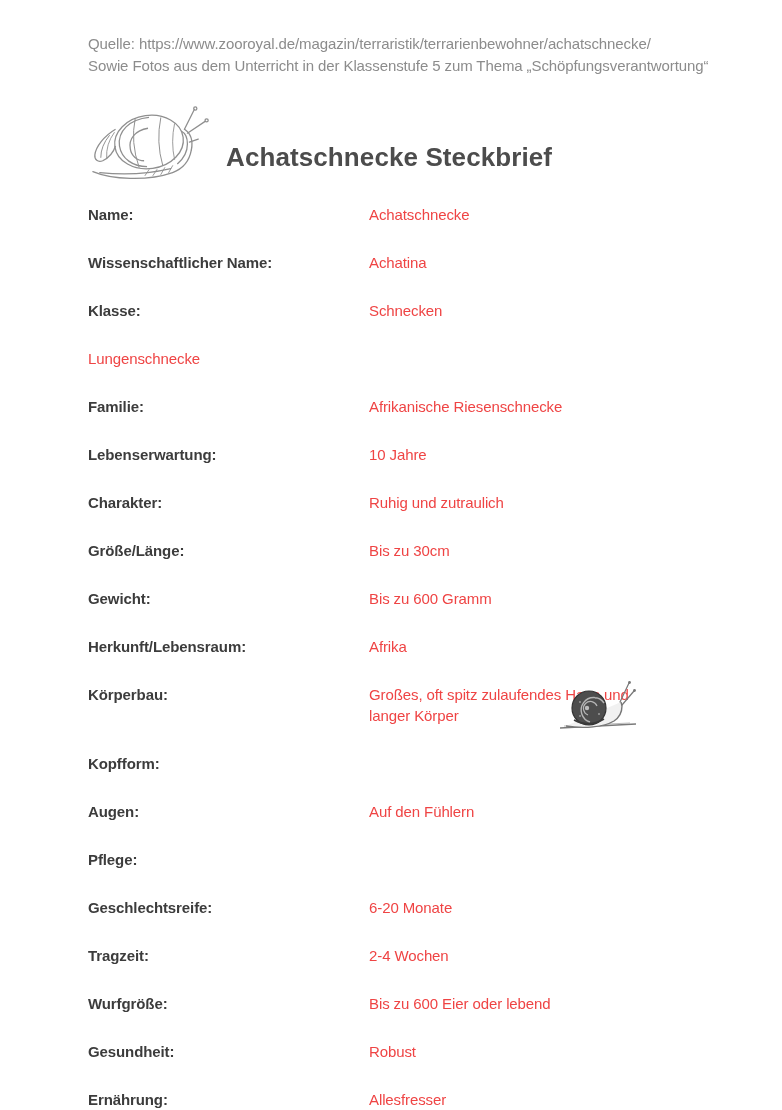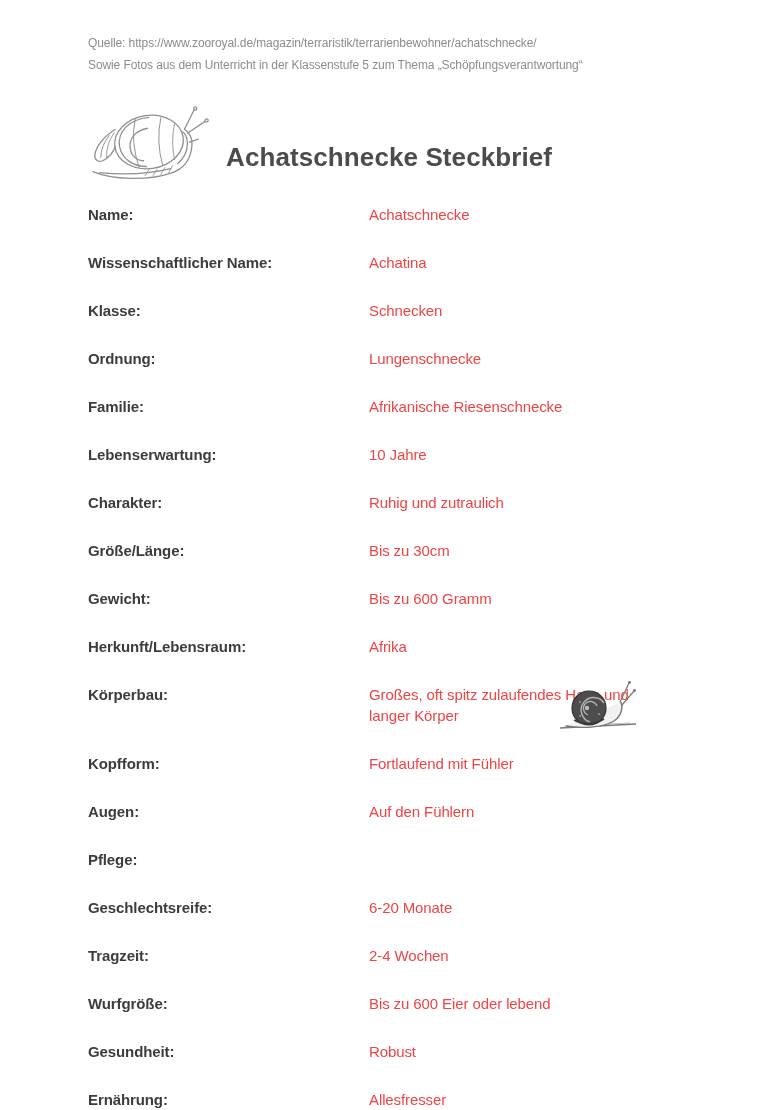--- a/index.html
+++ b/index.html
@@ -10,21 +10,21 @@
     position: relative; overflow: hidden;
   }
   .page {
     position: relative;
     width: 782px; height: 1110px;
     background: #ffffff;
   }
   .source {
     position: absolute;
     left: 88px; top: 33px;
-    font-size: 12px;
+    font-size: 15px;
     line-height: 21.5px;
     color: #8c8c8c;
     letter-spacing: -0.1px;
     white-space: nowrap;
   }
   .header-row {
     position: absolute;
     left: 86px; top: 100px;
     display: flex;
     align-items: flex-start;
@@ -133,21 +133,20 @@
     <div class="fact-label">Wissenschaftlicher Name:</div>
     <div><span class="fact-value">Achatina</span></div>
   </div>
 
   <div class="fact-row">
     <div class="fact-label">Klasse:</div>
     <div><span class="fact-value">Schnecken</span></div>
   </div>
 
   <div class="fact-row">
-    <div class="fact-label">Ordnung:</div>
     <div><span class="fact-value">Lungenschnecke</span></div>
   </div>
 
   <div class="fact-row">
     <div class="fact-label">Familie:</div>
     <div><span class="fact-value">Afrikanische Riesenschnecke</span></div>
   </div>
 
   <div class="fact-row">
     <div class="fact-label">Lebenserwartung:</div>
@@ -175,21 +174,20 @@
   </div>
 
 
   <div class="fact-row">
     <div class="fact-label">Körperbau:</div>
     <div><span class="fact-value">Großes, oft spitz zulaufendes Haus und langer Körper</span></div>
   </div>
 
   <div class="fact-row">
     <div class="fact-label">Kopfform:</div>
-    <div><span class="fact-value">Fortlaufend mit Fühler</span></div>
   </div>
 
   <div class="fact-row">
     <div class="fact-label">Augen:</div>
     <div><span class="fact-value">Auf den Fühlern</span></div>
   </div>
 
   <div class="fact-row">
     <div class="fact-label">Pflege:</div>
   </div>

